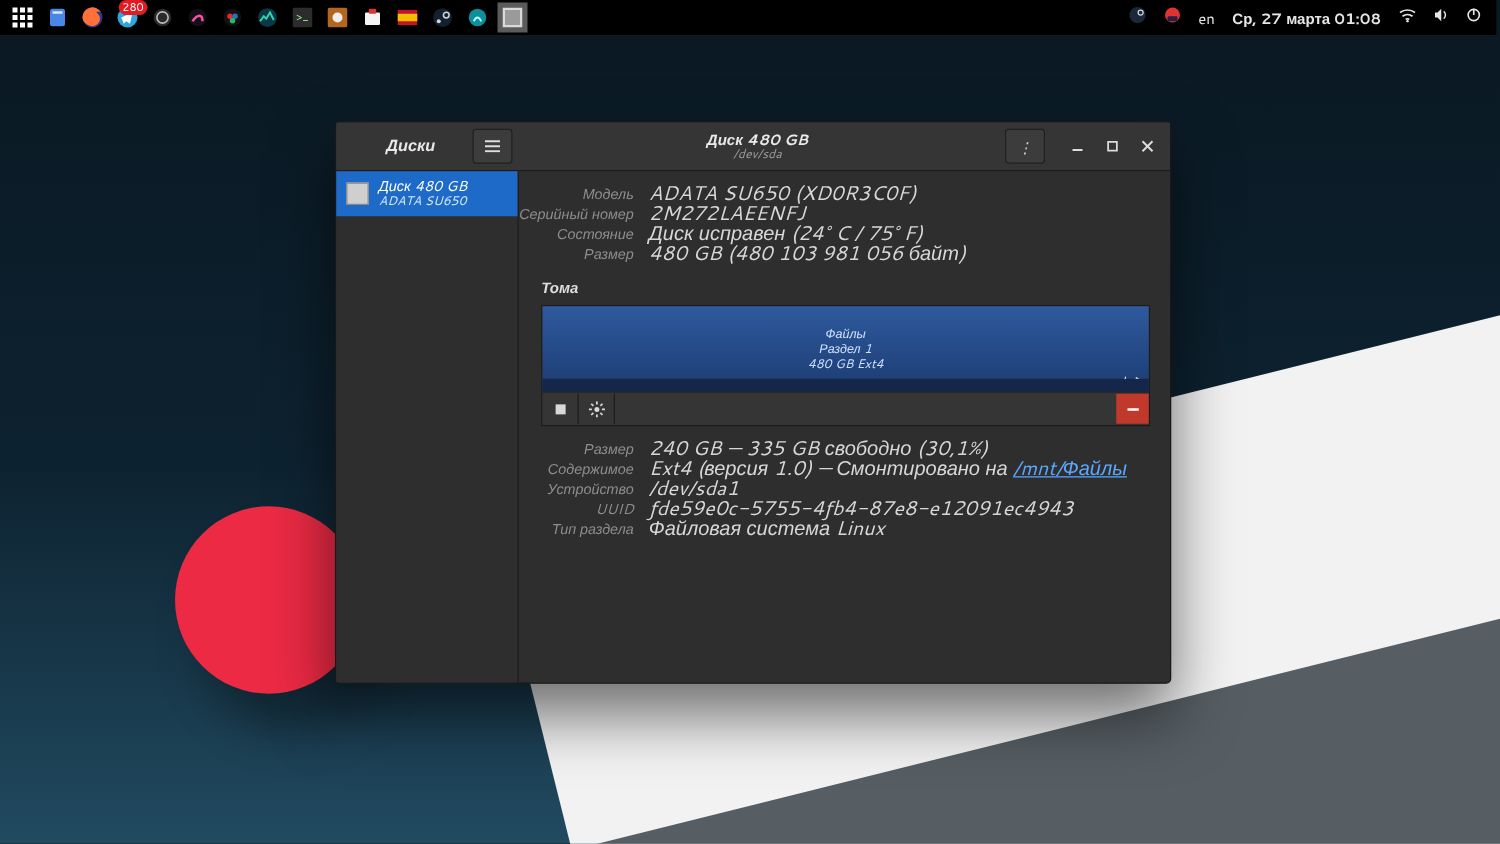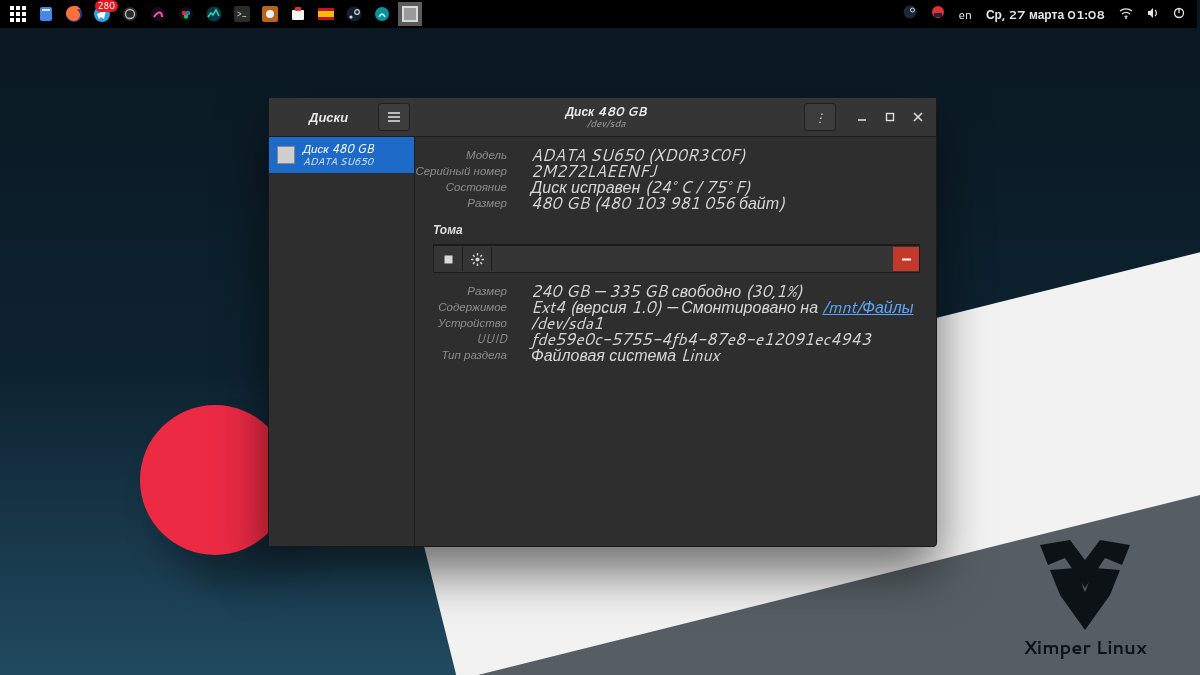--- a/index.html
+++ b/index.html
@@ -137,21 +137,21 @@
   display: flex; align-items: center; gap: 8px;
   padding: 5px 8px;
 }
 .disk-item.selected { background: #1e6ac8; color: #fff; }
 .disk-icon { width: 16px; height: 16px; background: #cfcfcf; border: 1px solid #888; }
 .disk-lines { display: flex; flex-direction: column; line-height: 13px; }
 .disk-name { font-size: 11.5px; }
 .disk-sub { font-size: 10px; opacity: .85; }
 
 .content { flex: 1; display: flex; flex-direction: column; padding: 10px 16px 0 0; overflow: hidden; }
-.kv { display: flex; gap: 24px; line-height: 16px; }
+.kv { display: flex; gap: 12px; line-height: 16px; }
 .kv .k { width: 92px; text-align: right; color: #8d8d8d; font-size: 11.5px; }
 .kv .v { color: #d7d7d7; font-size: 16px; }
 .section-head { font-weight: 600; color: #dedede; margin: 10px 0 6px 18px; font-size: 12px; }
 
 .volumes-box { margin: 0 0 0 18px; border: 1px solid #1c1c1c; }
 .volume {
   position: relative;
   height: 68px;
   background: linear-gradient(180deg, #2e5a9e 0%, #1c3c72 100%);
   display: flex; flex-direction: column; align-items: center; justify-content: center;
@@ -176,30 +176,20 @@
 .lower-kv { margin-top: 10px; }
 .link { color: #5aa7ff; text-decoration: underline; }
 </style>
 </head>
 <body>
 
 <div class="desktop">
   <div class="bg-shape-white"></div>
   <div class="bg-shape-gray"></div>
   <div class="bg-circle"></div>
-  <div class="distro-logo">
-    <svg width="110" height="90" viewBox="0 0 110 90">
-      <g fill="#0c1215">
-        <polygon points="10,5 40,0 55,20 70,0 100,5 92,25 75,18 55,48 35,18 18,25"></polygon>
-        <polygon points="20,30 45,28 55,52 65,28 90,30 80,55 55,90 30,55"></polygon>
-        <polygon points="38,38 50,36 55,58 60,36 72,38 64,60 55,80 46,60"></polygon>
-      </g>
-    </svg>
-    <div class="txt">Ximper Linux</div>
-  </div>
 
   <div class="topbar">
     <div class="left">
       <div class="dock-icon">
         <div class="apps-grid">
             <span></span>
             <span></span>
             <span></span>
             <span></span>
             <span></span>
@@ -388,20 +378,29 @@
             <span class="v">Диск исправен (24° C / 75° F)</span>
           </div>
         <div class="kv">
             <span class="k">Размер</span>
             <span class="v">480 GB (480 103 981 056 байт)</span>
           </div>
 
         <div class="section-head">Тома</div>
 
         <div class="volumes-box">
+          <div class="volume">
+            <span class="vol-text">Файлы</span>
+            <span class="vol-text">Раздел 1</span>
+            <span class="vol-text">480 GB Ext4</span>
+            <div class="play">
+              <span>★</span>
+              <span>▶</span>
+            </div>
+          </div>
           <div class="action-row">
             <div class="abtn">
               <svg width="11" height="11">
                   <rect x="1.5" y="1.5" width="8" height="8" fill="#d8d8d8"></rect>
                 </svg>
             </div>
             <div class="abtn">
               <svg width="13" height="13" viewBox="0 0 13 13">
                   <circle cx="6.5" cy="6.5" r="2" fill="#d8d8d8"></circle>
                   <g stroke="#d8d8d8" stroke-width="1.4">

